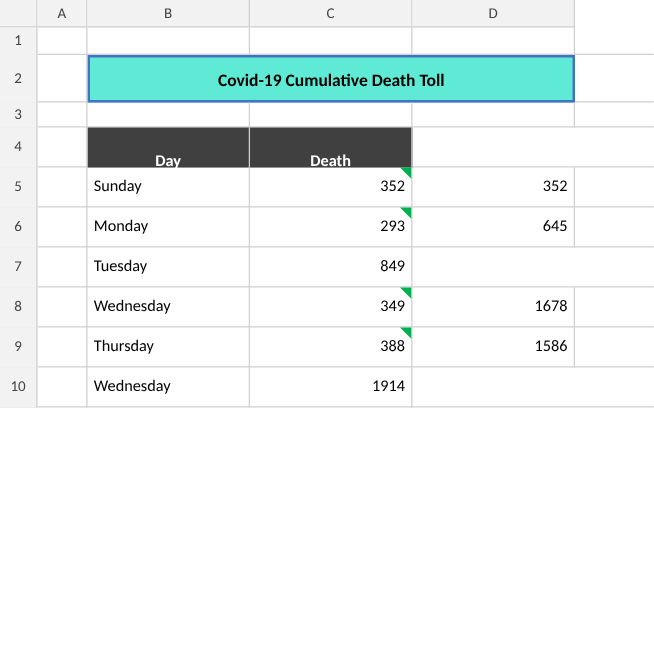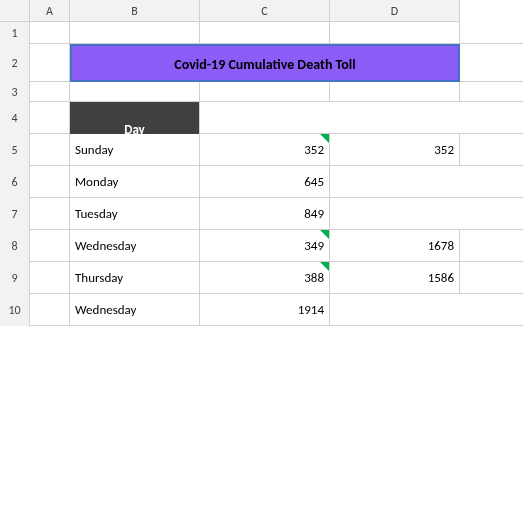--- a/index.html
+++ b/index.html
@@ -95,21 +95,21 @@
 
     
     .title-cell {
       width: 390px; 
       height: 32px;
       line-height: 32px;
       text-align: center;
       font-weight: bold;
       font-size: 14px;
       border: 2px solid #4472c4;
-      background: #8b5cf6;
+      background: #5eead4;
       padding: 0 5px;
     }
 
     
     .header-cell {
       background: #404040;
       color: #ffffff;
       font-weight: bold;
       text-align: center;
       border-right: 1px solid #d0d0d0;
@@ -169,34 +169,36 @@
       <div class="cell cell-a" style="height:20px;"></div>
       <div class="cell cell-b" style="height:20px;"></div>
       <div class="cell cell-c" style="height:20px;"></div>
       <div class="cell cell-d" style="height:20px;"></div>
     </div>
 
     <div class="grid-row" style="height:32px;">
       <div class="row-num">4</div>
       <div class="cell cell-a"></div>
       <div class="header-cell header-b">Day</div>
+      <div class="header-cell header-c">Death</div>
     </div>
 
     <div class="grid-row" style="height:32px;">
       <div class="row-num">5</div>
       <div class="cell cell-a"></div>
       <div class="cell cell-b">Sunday</div>
       <div class="cell cell-c green-tri">352</div>
       <div class="cell cell-d">352</div>
     </div>
 
     <div class="grid-row" style="height:32px;">
       <div class="row-num">6</div>
       <div class="cell cell-a"></div>
       <div class="cell cell-b">Monday</div>
+      <div class="cell cell-c green-tri">293</div>
       <div class="cell cell-d">645</div>
     </div>
 
     <div class="grid-row" style="height:32px;">
       <div class="row-num">7</div>
       <div class="cell cell-a"></div>
       <div class="cell cell-b">Tuesday</div>
       <div class="cell cell-d">849</div>
     </div>
 

